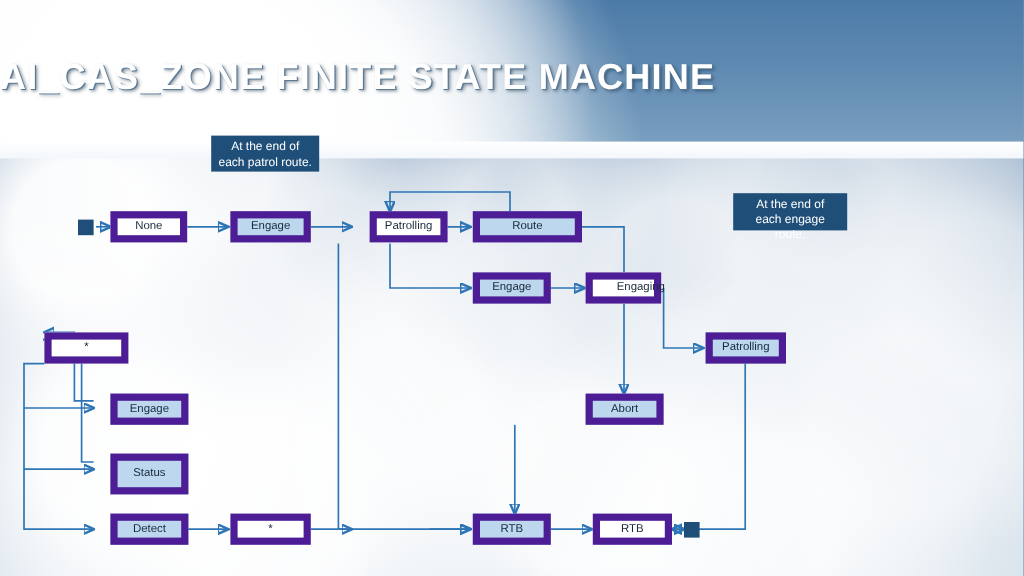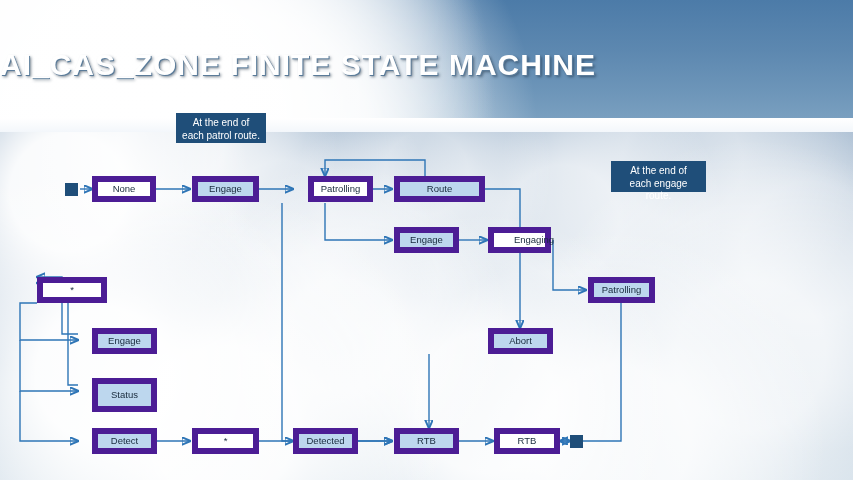--- a/index.html
+++ b/index.html
@@ -180,23 +180,20 @@
   </div>
   <div class="node light" style="left:92px;top:378px;width:65px;height:34px;">
     <span>Status</span>
   </div>
   <div class="node light" style="left:92px;top:428px;width:65px;height:26px;">
     <span>Detect</span>
   </div>
   <div class="node white" style="left:192px;top:428px;width:67px;height:26px;">
     <span>*</span>
   </div>
-  <div class="node light" style="left:293px;top:428px;width:65px;height:26px;">
-    <span>Detected</span>
-  </div>
   <div class="node light" style="left:394px;top:428px;width:65px;height:26px;">
     <span>RTB</span>
   </div>
   <div class="node white" style="left:494px;top:428px;width:66px;height:26px;">
     <span>RTB</span>
   </div>
 
   
   <div class="callout" style="left:176px;top:113px;width:90px;height:30px;">
     <div>At the end of</div>

